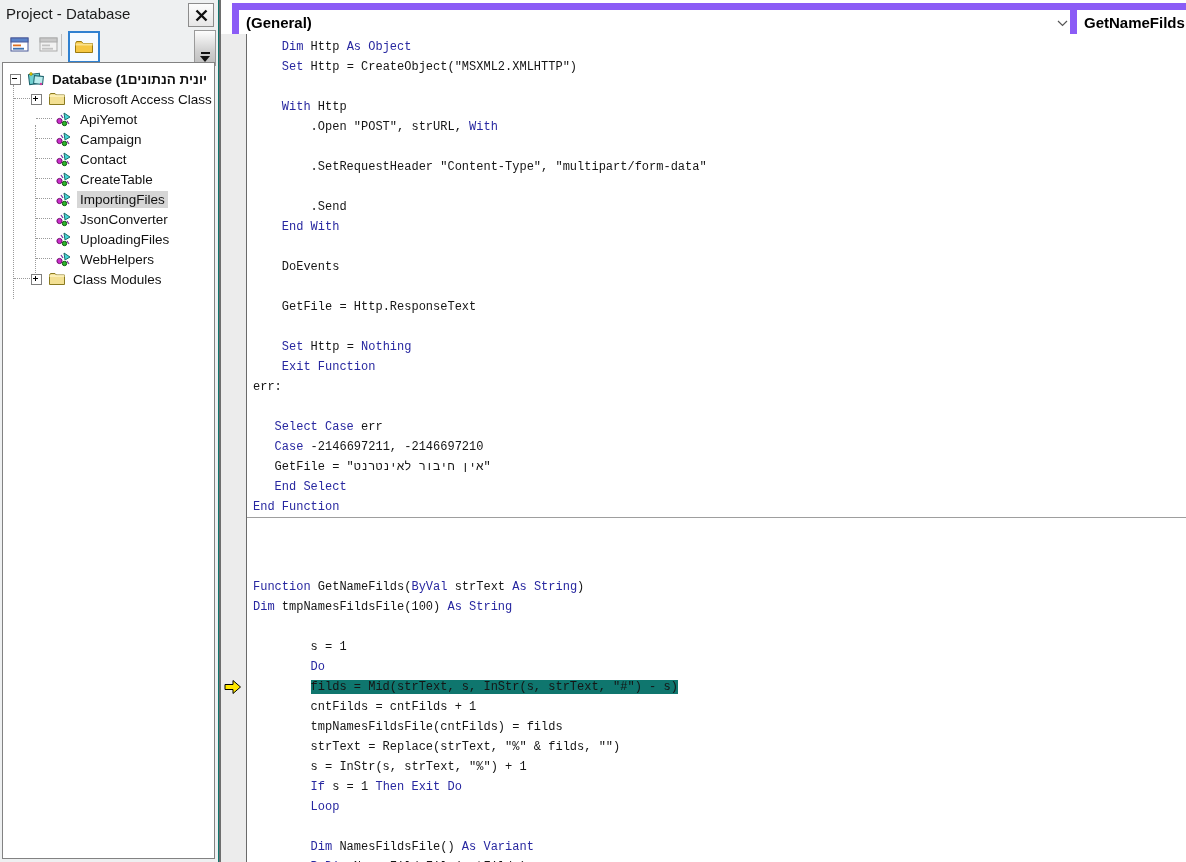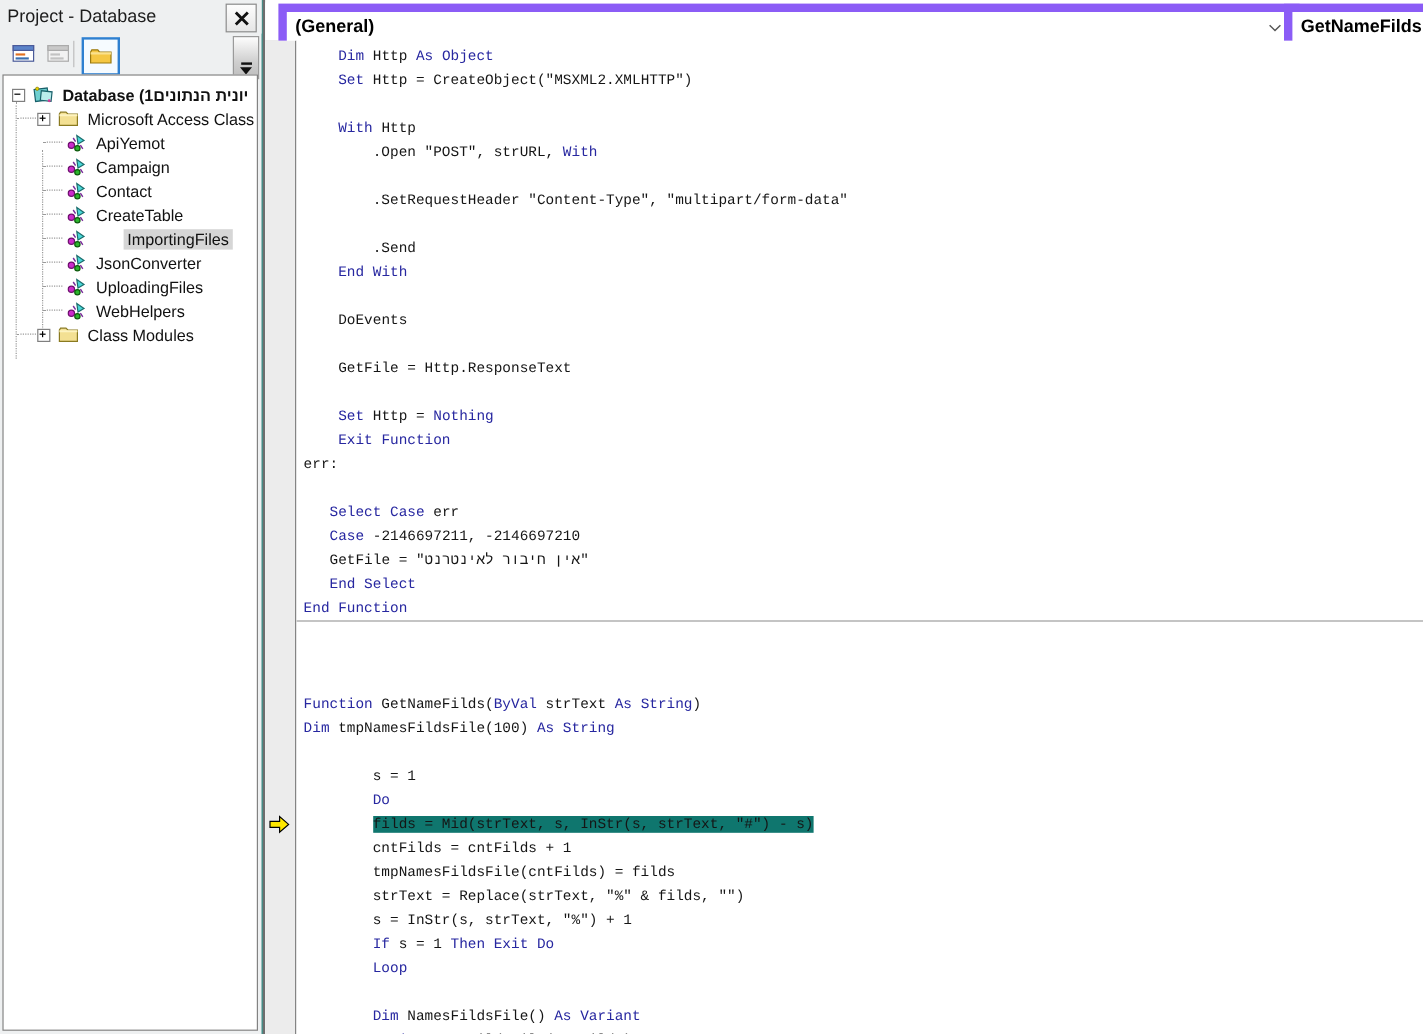--- a/index.html
+++ b/index.html
@@ -1,21 +1,21 @@
 <!DOCTYPE html>
 <html><head>
 <meta charset="utf-8">
 <style>
   html,body{margin:0;padding:0;background:#fff;}
   .stage{position:relative;width:1186px;height:862px;overflow:hidden;background:#fff;
          font-family:"Liberation Sans",sans-serif;}
 
   
   .project-panel{position:absolute;left:0;top:0;width:218px;height:862px;background:#eef0f1;
-                 border-right:3px solid #0f766e;}
+                 border-right:1px solid #0f766e;}
   .panel-header{position:absolute;left:0;top:0;right:0;height:28px;background:#eef0f1;}
   .panel-title{position:absolute;left:6px;top:5px;font-size:15px;color:#1c1c1c;white-space:nowrap;}
   .close-btn{position:absolute;right:4px;top:3px;width:24px;height:22px;
              background:linear-gradient(#fdfdfd,#e6e6e6);border:1px solid #8c8c8c;
              display:flex;align-items:center;justify-content:center;}
   .panel-toolbar{position:absolute;left:0;top:28px;right:0;height:34px;}
   .tb-btn{position:absolute;top:4px;width:26px;height:26px;display:flex;align-items:center;
           justify-content:center;background:transparent;}
   .tb-btn.active{border:2px solid #2f80d0;background:#f6fbff;width:28px;height:28px;top:3px;}
   .tb-sep{position:absolute;left:61px;top:6px;width:1px;height:22px;background:#bdbdbd;}
@@ -26,21 +26,21 @@
   .overflow-bar{width:9px;height:2px;background:#111;margin-bottom:2px;}
   .overflow-tri{width:0;height:0;border-left:5px solid transparent;border-right:5px solid transparent;
                 border-top:6px solid #111;}
 
   .tree{position:absolute;left:2px;top:62px;right:3px;bottom:3px;background:#fff;
         border:1px solid #828282;overflow:hidden;padding-top:6px;}
   .tree-row{position:relative;height:20px;display:flex;align-items:center;
             font-size:13.5px;color:#111;white-space:nowrap;}
   .tree-row .lbl{padding:1px 3px;}
   .tree-row.bold .lbl{font-weight:bold;}
-  .tree-row.selected .lbl{background:#d6d6d6;margin-left:26px;}
+  .tree-row.selected .lbl{background:#d6d6d6;}
   .expander{position:relative;width:9px;height:9px;border:1px solid #7f7f7f;background:#fff;
             flex:0 0 auto;margin-right:6px;}
   .expander::before{content:"";position:absolute;left:1px;top:3px;width:5px;height:1px;background:#000;}
   .expander.plus::after{content:"";position:absolute;left:3px;top:1px;width:1px;height:5px;background:#000;}
   .tree-icon{width:18px;height:16px;flex:0 0 auto;margin-right:4px;}
   .stub{position:absolute;top:9px;height:0;border-top:1px dotted #9a9a9a;}
   .guide{position:absolute;width:0;border-left:1px dotted #9a9a9a;}
 
   
   .code-region{position:absolute;left:219px;top:0;right:0;height:862px;background:#fff;

